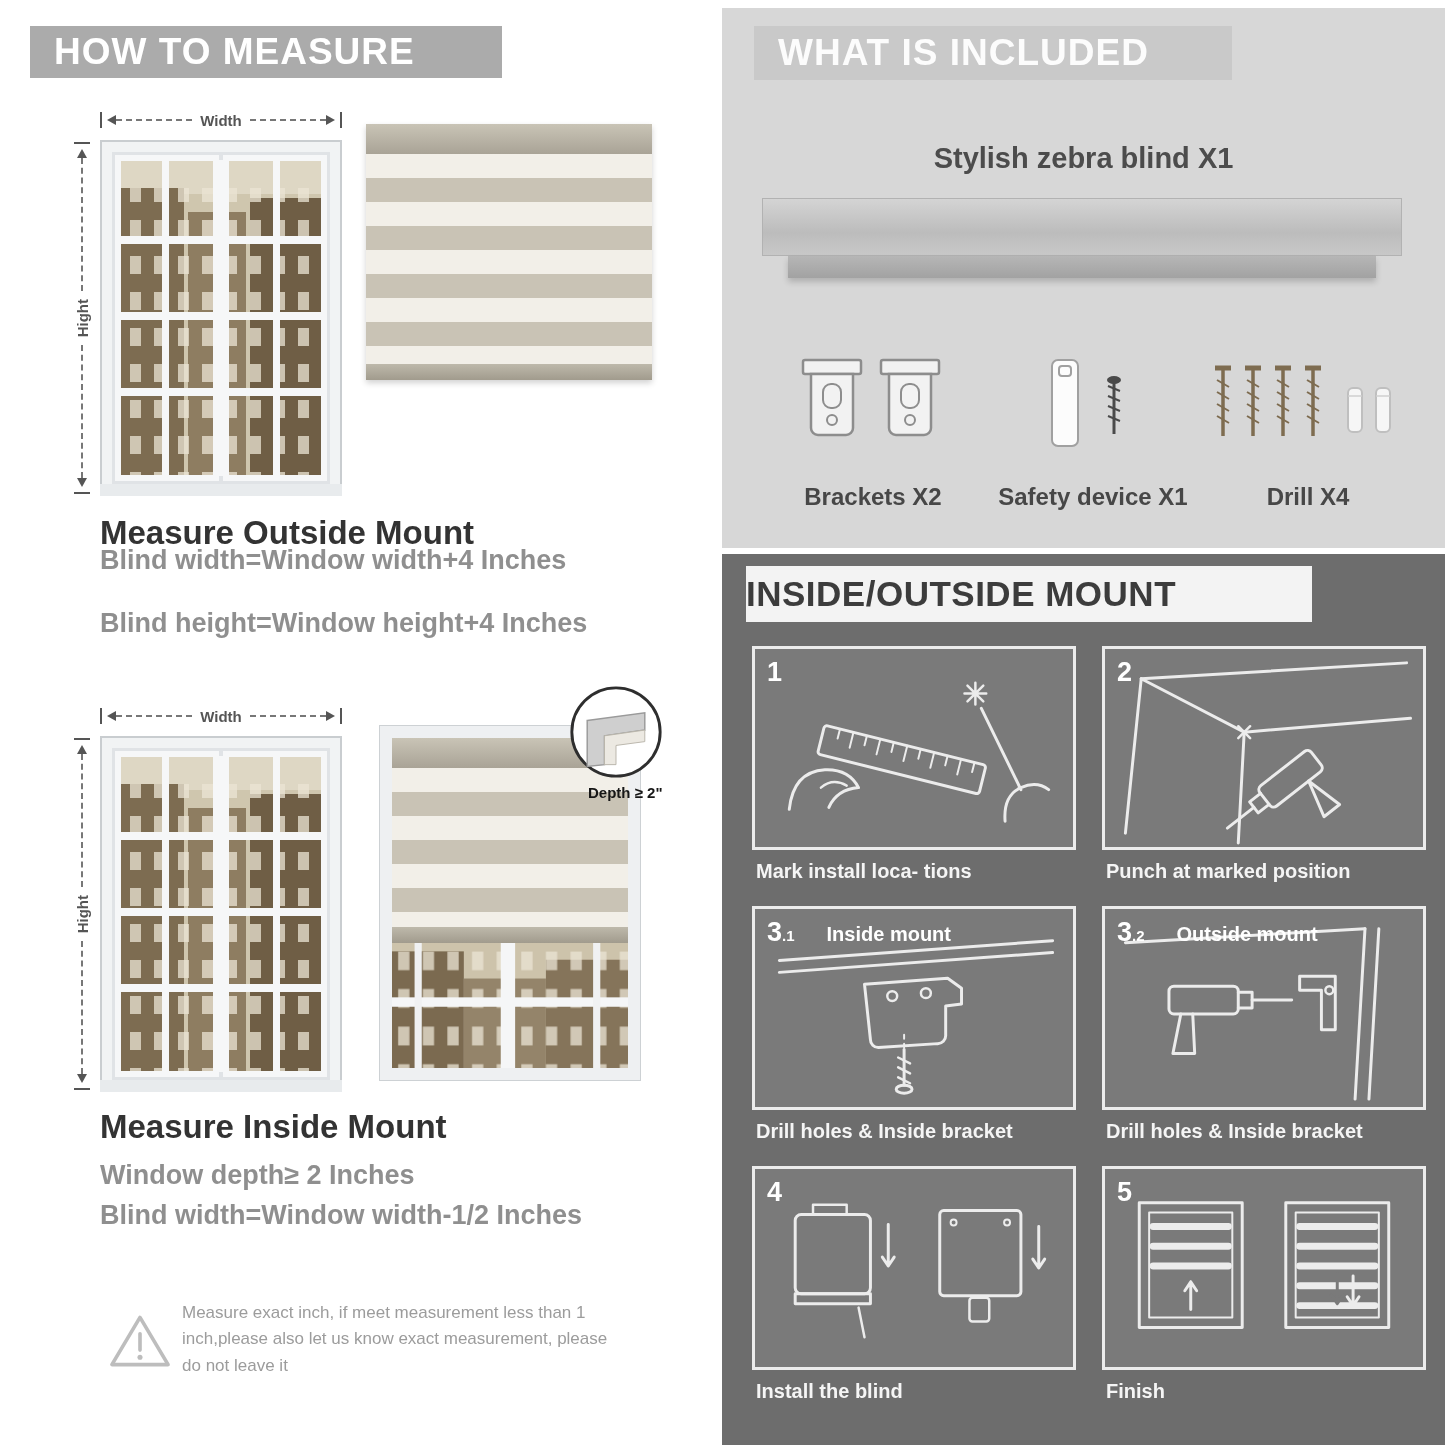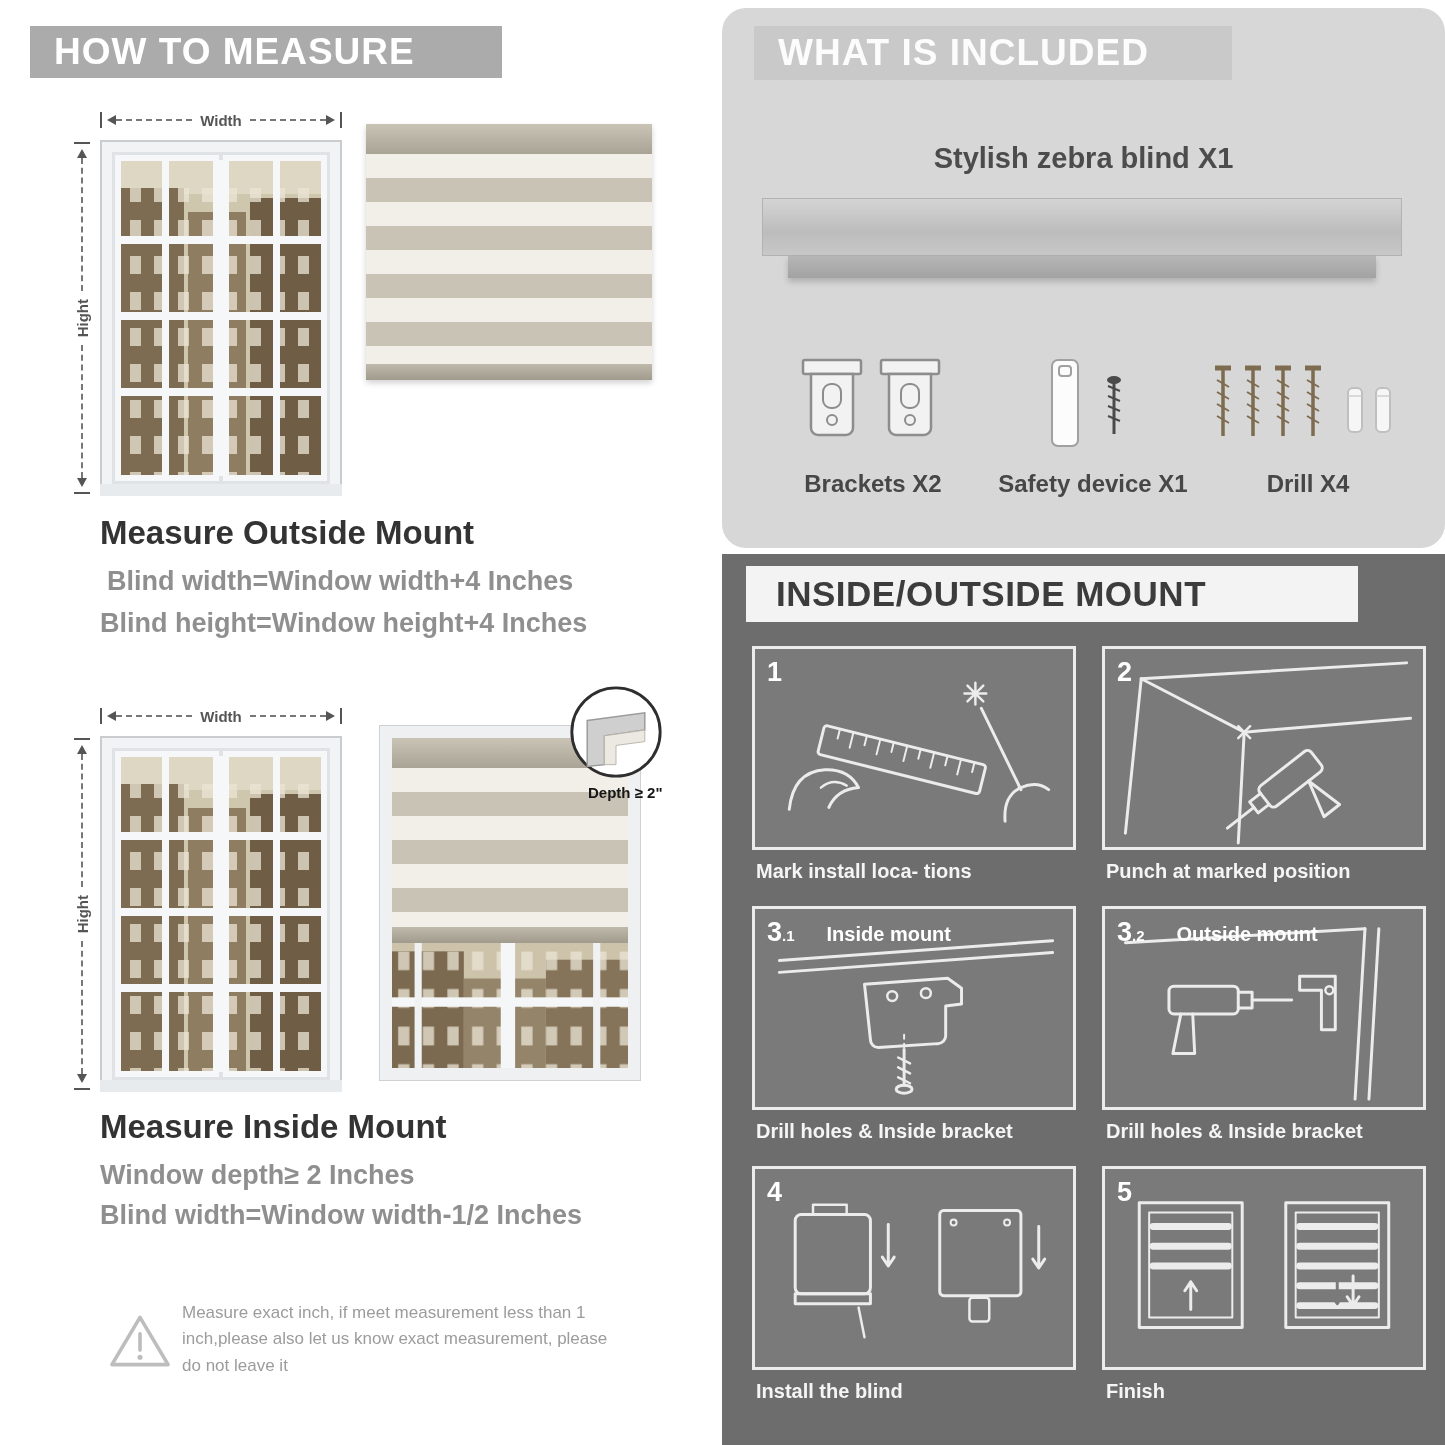--- a/index.html
+++ b/index.html
@@ -43,40 +43,40 @@
   .iw-blind{flex:0 0 62%;display:flex;flex-direction:column;}
   .iw-scene{flex:1;width:100%;}
 
   .depth-circle{position:absolute;}
   .depth-label{position:absolute;font-size:15px;font-weight:bold;color:#161616;white-space:nowrap;}
 
   .warning-wrap{position:absolute;display:flex;}
   .warning-text{position:absolute;font-size:17px;line-height:1.55;color:#9c9c9c;font-weight:500;}
 
   
-  .right-top{position:absolute;left:722px;top:8px;width:723px;height:540px;background:#d7d7d7;border-radius:24px;}
+  .right-top{position:absolute;left:722px;top:8px;width:723px;height:540px;background:#d7d7d7;}
   .banner-included{position:absolute;left:32px;top:18px;width:478px;height:54px;background:#c9c9c9;
                    color:#fcfcfc;font-size:37px;font-weight:bold;line-height:54px;padding-left:24px;
                    letter-spacing:1px;box-sizing:border-box;}
   .blind-title{position:absolute;left:0;top:134px;width:100%;text-align:center;
                font-size:29px;font-weight:bold;color:#4c4c4c;}
   .headrail{position:absolute;left:40px;top:190px;width:640px;}
   .hr-main{height:58px;background:linear-gradient(180deg,#d4d4d4,#bcbcbc 60%,#c8c8c8);
            border:1px solid #b2b2b2;box-sizing:border-box;}
   .hr-sub{height:22px;width:92%;margin:0 auto;background:linear-gradient(#b6b6b6,#a2a2a2);
           box-shadow:0 4px 6px rgba(0,0,0,.18);}
   .items-row{position:absolute;left:36px;top:322px;width:660px;display:flex;}
-  .item{display:flex;flex-direction:column;align-items:center;}
+  .item{display:flex;flex-direction:column;align-items:center;gap:13px;}
   .item-icon{height:128px;display:flex;align-items:flex-end;}
   .item-label{margin-top:12px;font-size:24px;font-weight:bold;color:#474747;text-align:center;}
 
   
   .right-bottom{position:absolute;left:722px;top:554px;width:723px;height:891px;background:#6d6d6d;}
-  .banner-mount{position:absolute;left:24px;top:12px;width:612px;height:56px;background:#f3f3f3;
-                color:#3c3c3c;font-size:35px;font-weight:800;line-height:56px;padding-left:30px;
+  .banner-mount{position:absolute;left:24px;top:12px;width:566px;height:56px;background:#f3f3f3;
+                color:#3c3c3c;font-size:35px;font-weight:800;line-height:56px;
                 letter-spacing:.5px;box-sizing:border-box;}
   .steps-grid{position:absolute;left:30px;top:92px;width:674px;display:grid;
               grid-template-columns:1fr 1fr;column-gap:26px;row-gap:20px;}
   .panel{height:198px;border:3px solid #ececec;background:#7a7a7a;position:relative;overflow:hidden;}
   .step-head{position:absolute;top:8px;left:12px;color:#ffffff;display:flex;align-items:baseline;z-index:2;}
   .step-num{font-size:27px;font-weight:bold;}
   .step-sub{font-size:15px;font-weight:bold;}
   .step-ptitle{font-size:20px;font-weight:bold;margin-left:32px;}
   .panel-art{position:absolute;inset:0;width:100%;height:100%;}
   .caption{margin-top:10px;color:#f5f5f5;font-size:20px;font-weight:bold;padding-left:4px;min-height:26px;}
@@ -134,21 +134,21 @@
         <use href="#window-art"></use>
       </svg>
   </div>
   <div class="blind-unit" style="left:366px;top:124px;width:286px;height:256px;">
     <div class="rail-top"></div>
     <div class="stripes"></div>
     <div class="rail-bottom"></div>
   </div>
 
   <div class="sec-title" style="left:100px;top:514px;">Measure Outside Mount</div>
-  <div class="sec-line" style="left:100px;top:566px;margin-left:7px;">Blind width=Window width+4 Inches</div>
+  <div class="sec-line" style="left:100px;top:545px;">Blind width=Window width+4 Inches</div>
   <div class="sec-line" style="left:100px;top:608px;">Blind height=Window height+4 Inches</div>
 
   <div class="h-arrow" style="left:100px;top:708px;width:242px;">
     <span class="arr left"></span>
     <span class="dash"></span>
     <span class="dim-label">Width</span>
     <span class="dash"></span>
     <span class="arr right"></span>
   </div>
   <div class="v-arrow" style="left:74px;top:738px;height:352px;">

